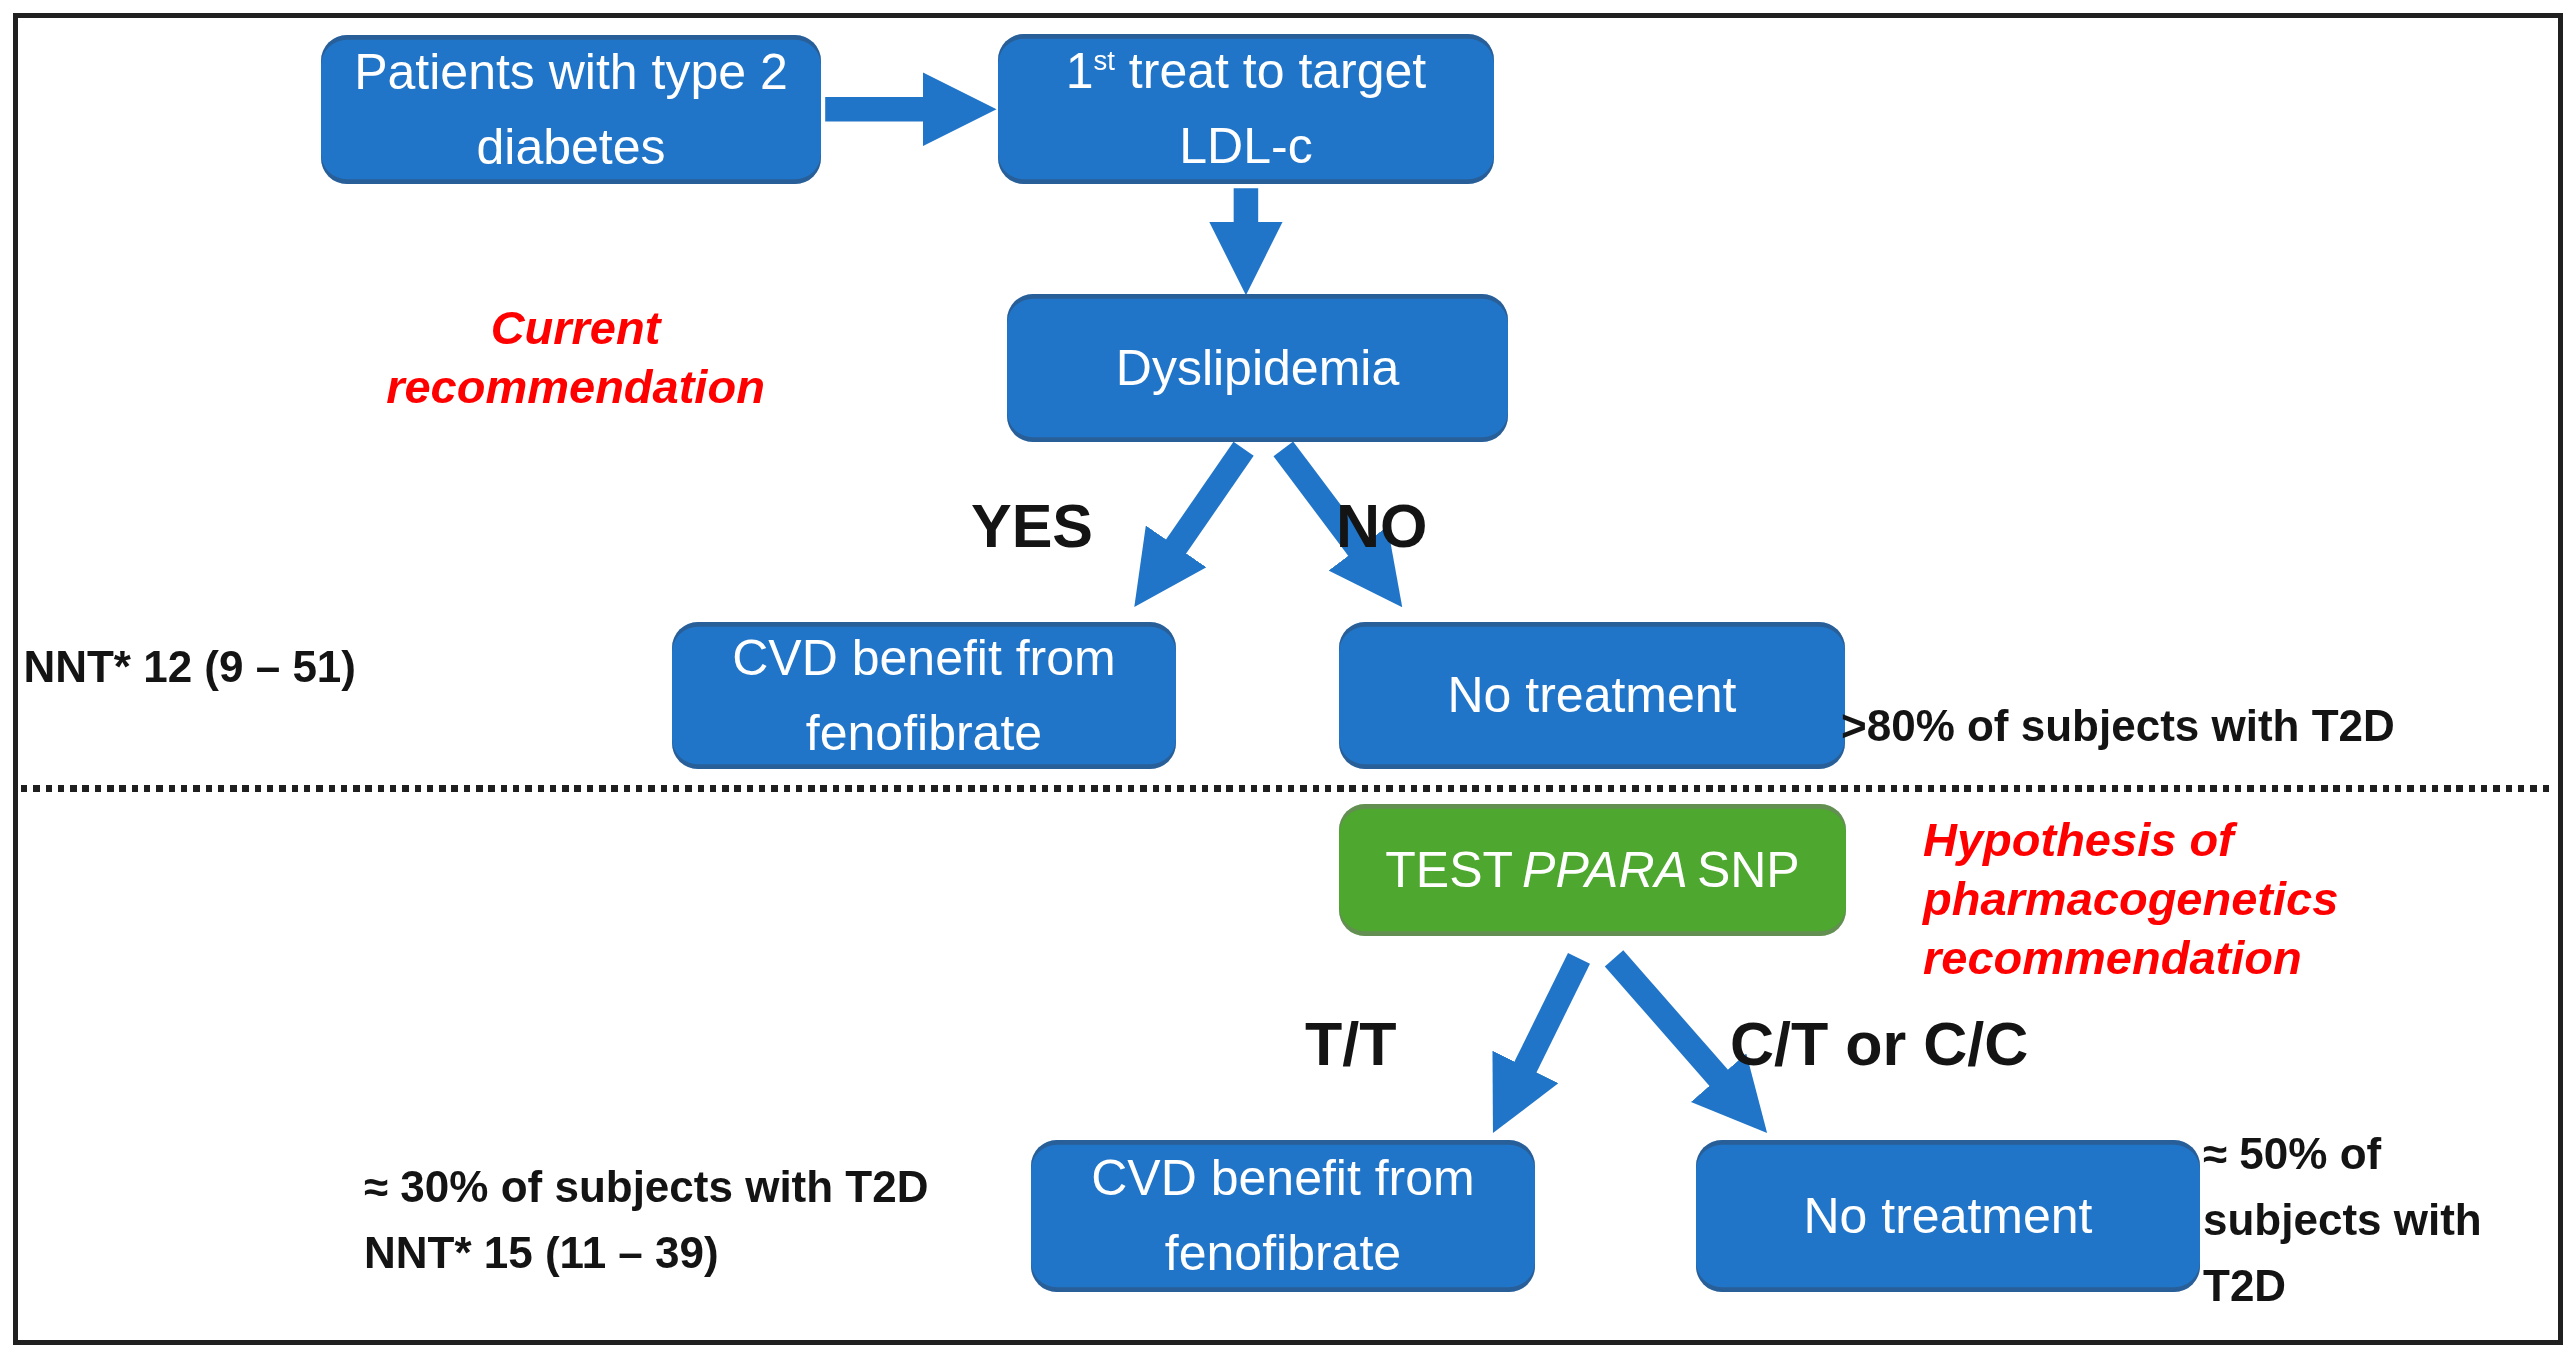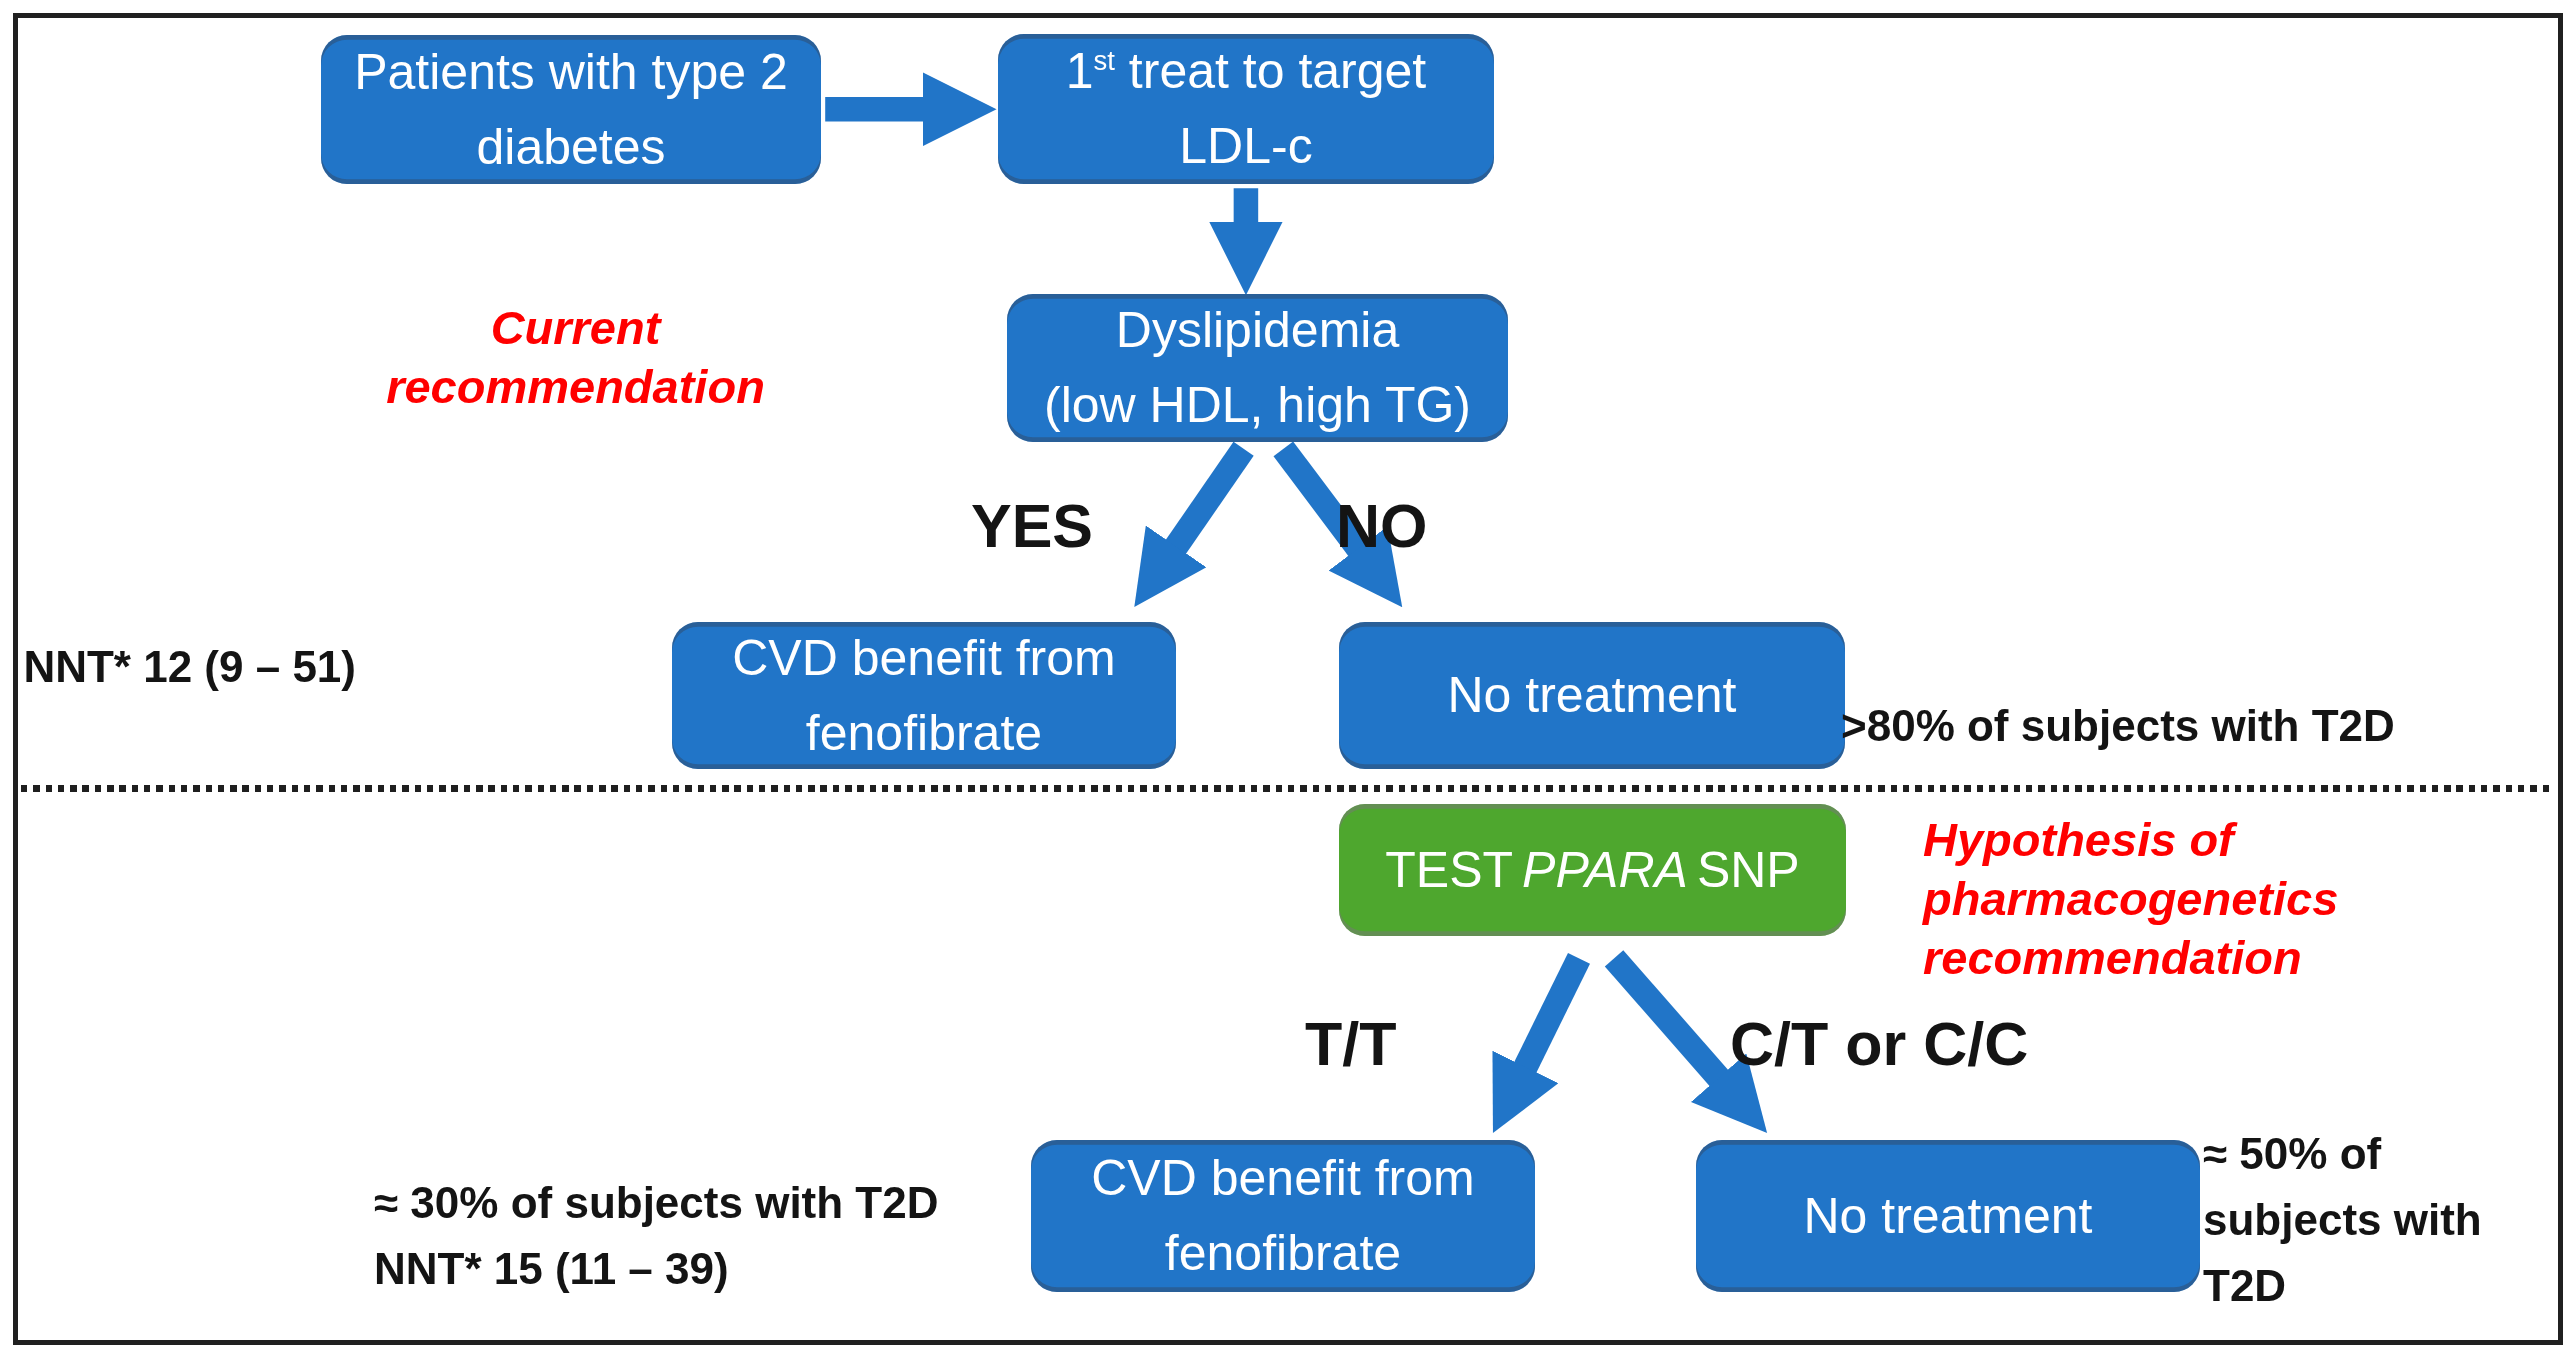--- a/index.html
+++ b/index.html
@@ -51,21 +51,21 @@
   .lbl{position:absolute;font-weight:bold;color:var(--text-black);}
   .edge{font-size:61px;line-height:1;}
   .yes{left:971px;top:496px;width:210px;}
   .no{left:1336px;top:496px;width:210px;}
   .tt{left:1305px;top:1014px;width:210px;}
   .ctcc{left:1730px;top:1014px;width:386px;}
 
   .side{font-size:44px;line-height:1.5;}
   .left-top{left:23.4px;top:634px;width:672px;}
   .right-top{left:1841px;top:693px;width:631px;}
-  .left-bot{left:374px;top:1154px;width:643px;margin-top:16px;}
+  .left-bot{left:364px;top:1154px;width:643px;}
   .right-bot{left:2203px;top:1121px;width:351px;white-space:pre-line;}
 
   .red{position:absolute;color:var(--accent-red);font-style:italic;font-weight:bold;font-size:47px;line-height:1.25;}
   .current{left:295px;top:299px;width:561px;text-align:center;}
   .hypothesis{left:1905px;top:811px;width:590px;text-align:left;white-space:pre-line;margin-left:18px;}
 
   .divider{
     position:absolute;left:21px;right:21px;top:785px;height:7px;
     background:repeating-linear-gradient(90deg,#1f1f1f 0 6.4px,transparent 6.4px 12.3px);
   }
@@ -94,21 +94,20 @@
 diabetes</span>
 </div>
 
 <div class="node blue n-treat">
   <span class="bl"><span>1</span><sup>st</sup> <span>treat to target</span></span>
   <span class="bl">LDL-c</span>
 </div>
 
 <div class="node blue n-dysl">
   <span class="bl">Dyslipidemia</span>
-  <span class="bl">(low HDL, high TG)</span>
 </div>
 
 <div class="lbl edge yes">YES</div>
 <div class="lbl edge no">NO</div>
 
 <div class="red current">Current recommendation</div>
 
 <div class="node blue n-cvd-top">
   <span class="bl" style="white-space:pre-line">CVD benefit from
 fenofibrate</span>

